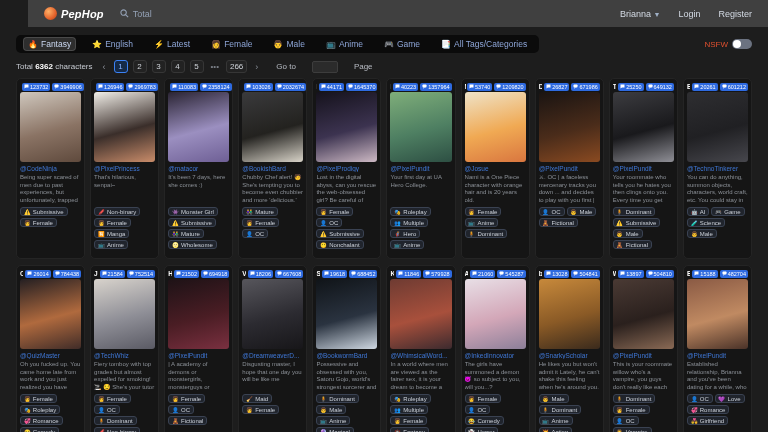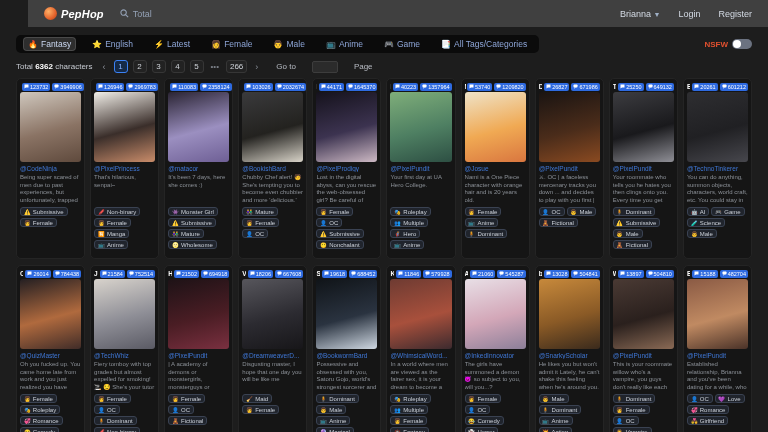--- a/index.html
+++ b/index.html
@@ -20,21 +20,21 @@
 
   
   .filter-row { margin:8px 16px 0; display:flex; align-items:center; }
   .filter-bar { background:#0b0b0b; border-radius:5px; padding:3px 8px; display:flex;
     align-items:center; gap:13px; }
   .filter-item { display:flex; align-items:center; gap:3px; font-size:8.5px; color:#8ea6d8;
     cursor:pointer; padding:1px 4px; border-radius:3px; white-space:nowrap; }
   .filter-item.active { background:#2e2e2e; box-shadow:0 0 0 1px #4a4a4a; color:#c9d6ef; }
   .filter-icon { font-size:8px; }
   .nsfw { margin-left:auto; display:flex; align-items:center; gap:4px; }
-  .nsfw-label { color:#e0502f; font-size:8px; font-weight:bold; }
+  .nsfw-label { color:#e0502f; font-size:8px; font-weight:normal; }
   .toggle { width:20px; height:10px; border-radius:5px; background:#6b7280; position:relative; cursor:pointer; }
   .toggle-knob { width:8px; height:8px; border-radius:50%; background:#ffffff; position:absolute; top:1px; left:1px; }
 
   
   .pagi-row { margin:7px 16px 0; display:flex; align-items:center; gap:5px; font-size:8px; color:#b8bcc4; }
   .total { margin-right:2px; color:#c6cad1; }
   .total b { color:#ffffff; }
   .chev { color:#8a8f98; font-size:9px; padding:0 3px; cursor:pointer; }
   .pagebtn { min-width:14px; height:13px; line-height:11px; text-align:center; background:#222222;
     border:1px solid #363636; border-radius:3px; padding:0 3px; color:#d0d4da; cursor:pointer; }

